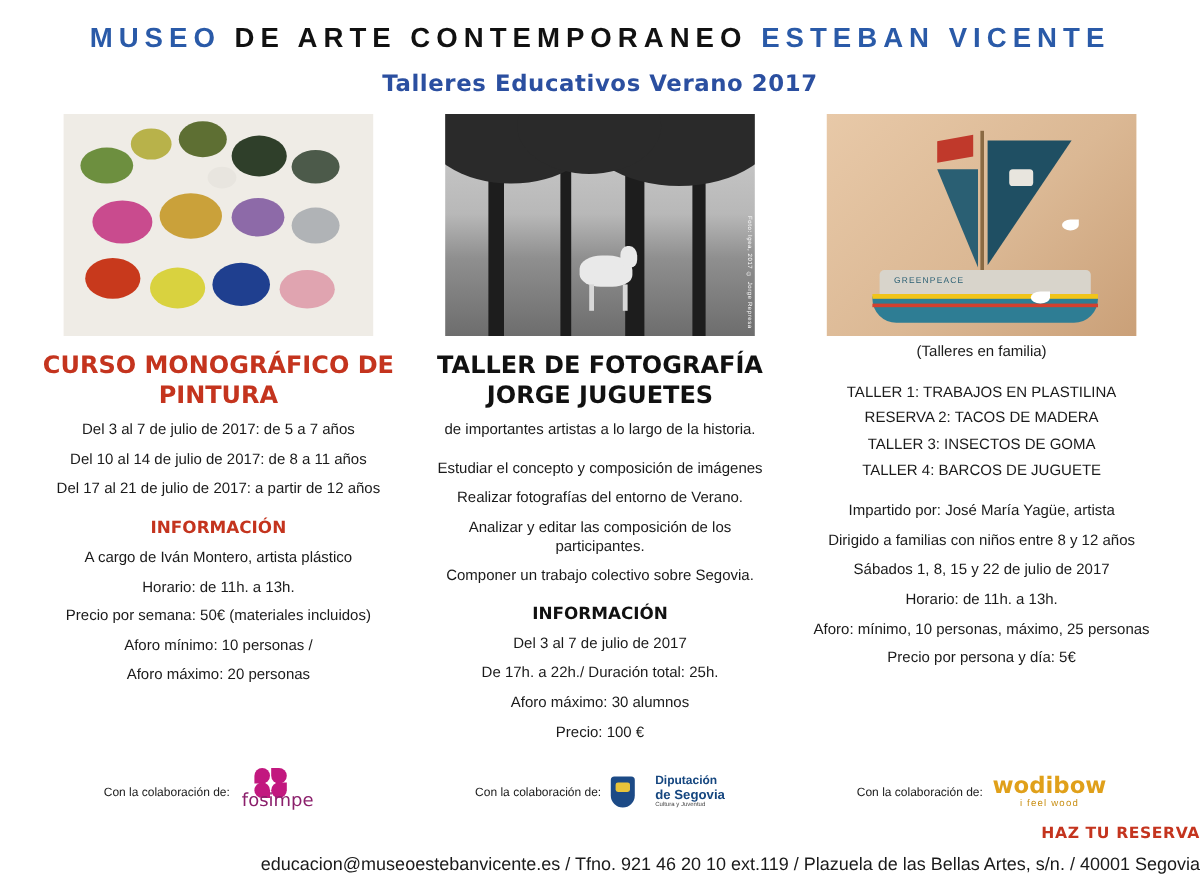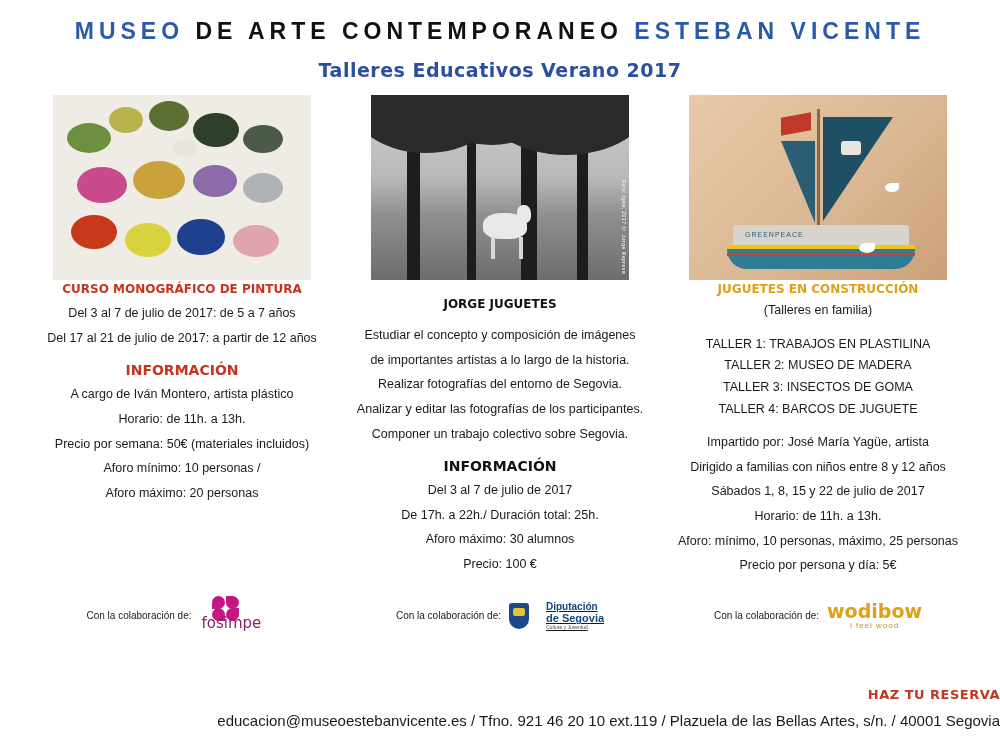--- a/index.html
+++ b/index.html
@@ -114,23 +114,23 @@
   .hull {
     position: absolute;
     background: #2e6f7e;
     border-radius: 0 0 14px 14px;
   }
 
   
   .course-title {
     font-family: "DejaVu Sans", sans-serif;
     font-weight: bold;
-    font-size: 12px;
+    font-size: 20px;
     text-align: center;
-    margin-top: 2px;
+    margin-top: 12px;
     line-height: 1.25;
   }
   .title-red { color: #c4341e; }
   .title-black { color: #111111; }
   .title-orange { color: #e0a01a; }
 
   .line {
     font-size: 12.5px;
     text-align: center;
     margin-top: 9px;
@@ -190,21 +190,20 @@
     top: 18px;
     font-size: 15px;
     color: #8b1f6b;
     font-family: "DejaVu Sans", sans-serif;
   }
 
   .logo-diputacion {
     display: flex;
     align-items: center;
     gap: 17px;
-    text-decoration: underline;
   }
   .dip-shield {
     width: 20px;
     height: 26px;
     background: #1c4a86;
     border-radius: 3px 3px 10px 10px;
     position: relative;
   }
   .dip-shield:after {
     content: "";
@@ -275,20 +274,21 @@
         <div class="blob" style="left:18px;  top:120px; width:46px; height:34px; background:#c8391c;"></div>
         <div class="blob" style="left:72px;  top:128px; width:46px; height:34px; background:#d9d23f;"></div>
         <div class="blob" style="left:124px; top:124px; width:48px; height:36px; background:#1f3f8f;"></div>
         <div class="blob" style="left:180px; top:130px; width:46px; height:32px; background:#e0a4b0;"></div>
         <div class="blob" style="left:120px; top:44px;  width:24px; height:18px; background:#e8e5df;"></div>
       </div>
 
       <div class="course-title title-red">CURSO MONOGRÁFICO DE PINTURA</div>
 
       <div class="line">Del 3 al 7 de julio de 2017: de 5 a 7 años</div>
+      <div class="line">Del 10 al 14 de julio de 2017: de 8 a 11 años</div>
       <div class="line">Del 17 al 21 de julio de 2017: a partir de 12 años</div>
 
       <div class="info-head">INFORMACIÓN</div>
 
       <div class="line">A cargo de Iván Montero, artista plástico</div>
       <div class="line">Horario: de 11h. a 13h.</div>
       <div class="line">Precio por semana: 50€ (materiales incluidos)</div>
       <div class="line">Aforo mínimo: 10 personas /</div>
       <div class="line">Aforo máximo: 20 personas</div>
 
@@ -318,28 +318,28 @@
         <div class="canopy" style="left:110px; top:-50px; width:170px; height:110px;"></div>
         <div class="canopy" style="left:60px;  top:-30px; width:120px; height:80px;"></div>
         <div class="horse" style="left:112px; top:118px; width:44px; height:26px;"></div>
         <div class="horse" style="left:146px; top:110px; width:14px; height:18px;"></div>
         <div class="tree" style="left:120px; top:142px; width:4px; height:22px; background:#d8d8d8;"></div>
         <div class="tree" style="left:148px; top:142px; width:4px; height:22px; background:#d8d8d8;"></div>
         <div class="photo-credit">Foto: Igea, 2017 © Jorge Represa</div>
       </div>
 
       <div class="course-title title-black">
-        <br>
+        <span>TALLER DE FOTOGRAFÍA</span><br>
         <span>JORGE JUGUETES</span>
       </div>
 
+      <div class="line">de importantes artistas a lo largo de la historia.</div>
       <div class="line" style="margin-top:16px;">Estudiar el concepto y composición de imágenes</div>
-      <div class="line">de importantes artistas a lo largo de la historia.</div>
-      <div class="line">Realizar fotografías del entorno de Segovia.</div>
-      <div class="line">Analizar y editar las fotografías de los participantes.</div>
+      <div class="line">Realizar fotografías del entorno de Verano.</div>
+      <div class="line">Analizar y editar las composición de los participantes.</div>
       <div class="line">Componer un trabajo colectivo sobre Segovia.</div>
 
       <div class="info-head black">INFORMACIÓN</div>
 
       <div class="line">Del 3 al 7 de julio de 2017</div>
       <div class="line">De 17h. a 22h./ Duración total: 25h.</div>
       <div class="line">Aforo máximo: 30 alumnos</div>
       <div class="line">Precio: 100 €</div>
 
       <div class="spacer-grow"></div>
@@ -369,25 +369,24 @@
         <div style="position:absolute; left:48px; top:234px; width:168px; height:0;"></div>
         <div style="position:absolute; left:44px; top:130px; width:176px; height:26px; background:#d8d4cb; border-radius:4px 4px 0 0;"></div>
         <div style="position:absolute; left:38px; top:152px; width:188px; height:22px; background:#2e7d94; border-radius:0 0 20px 20px;"></div>
         <div style="position:absolute; left:38px; top:150px; width:188px; height:4px; background:#f0c419;"></div>
         <div style="position:absolute; left:38px; top:158px; width:188px; height:3px; background:#d2402f;"></div>
         <div style="position:absolute; left:56px; top:136px; font-size:7px; color:#2a5f73; font-family:'Liberation Sans',sans-serif; letter-spacing:1px;">GREENPEACE</div>
         <div style="position:absolute; left:170px; top:148px; width:16px; height:10px; background:#ffffff; border-radius:50% 0 50% 50%;"></div>
         <div style="position:absolute; left:196px; top:88px; width:14px; height:9px; background:#ffffff; border-radius:50% 0 50% 50%;"></div>
       </div>
 
-      <div class="course-title title-orange">JUGUETES EN CONSTRUCCIÓN</div>
       <div class="line tight">(Talleres en familia)</div>
 
       <div class="line" style="margin-top:18px;">TALLER 1: TRABAJOS EN PLASTILINA</div>
-      <div class="line tight">TALLER 2: MUSEO DE MADERA</div>
+      <div class="line tight">RESERVA 2: TACOS DE MADERA</div>
       <div class="line tight">TALLER 3: INSECTOS DE GOMA</div>
       <div class="line tight">TALLER 4: BARCOS DE JUGUETE</div>
 
       <div class="line" style="margin-top:18px;">Impartido por: José María Yagüe, artista</div>
       <div class="line">Dirigido a familias con niños entre 8 y 12 años</div>
       <div class="line">Sábados 1, 8, 15 y 22 de julio de 2017</div>
       <div class="line">Horario: de 11h. a 13h.</div>
       <div class="line">Aforo: mínimo, 10 personas, máximo, 25 personas</div>
       <div class="line">Precio por persona y día: 5€</div>
 

